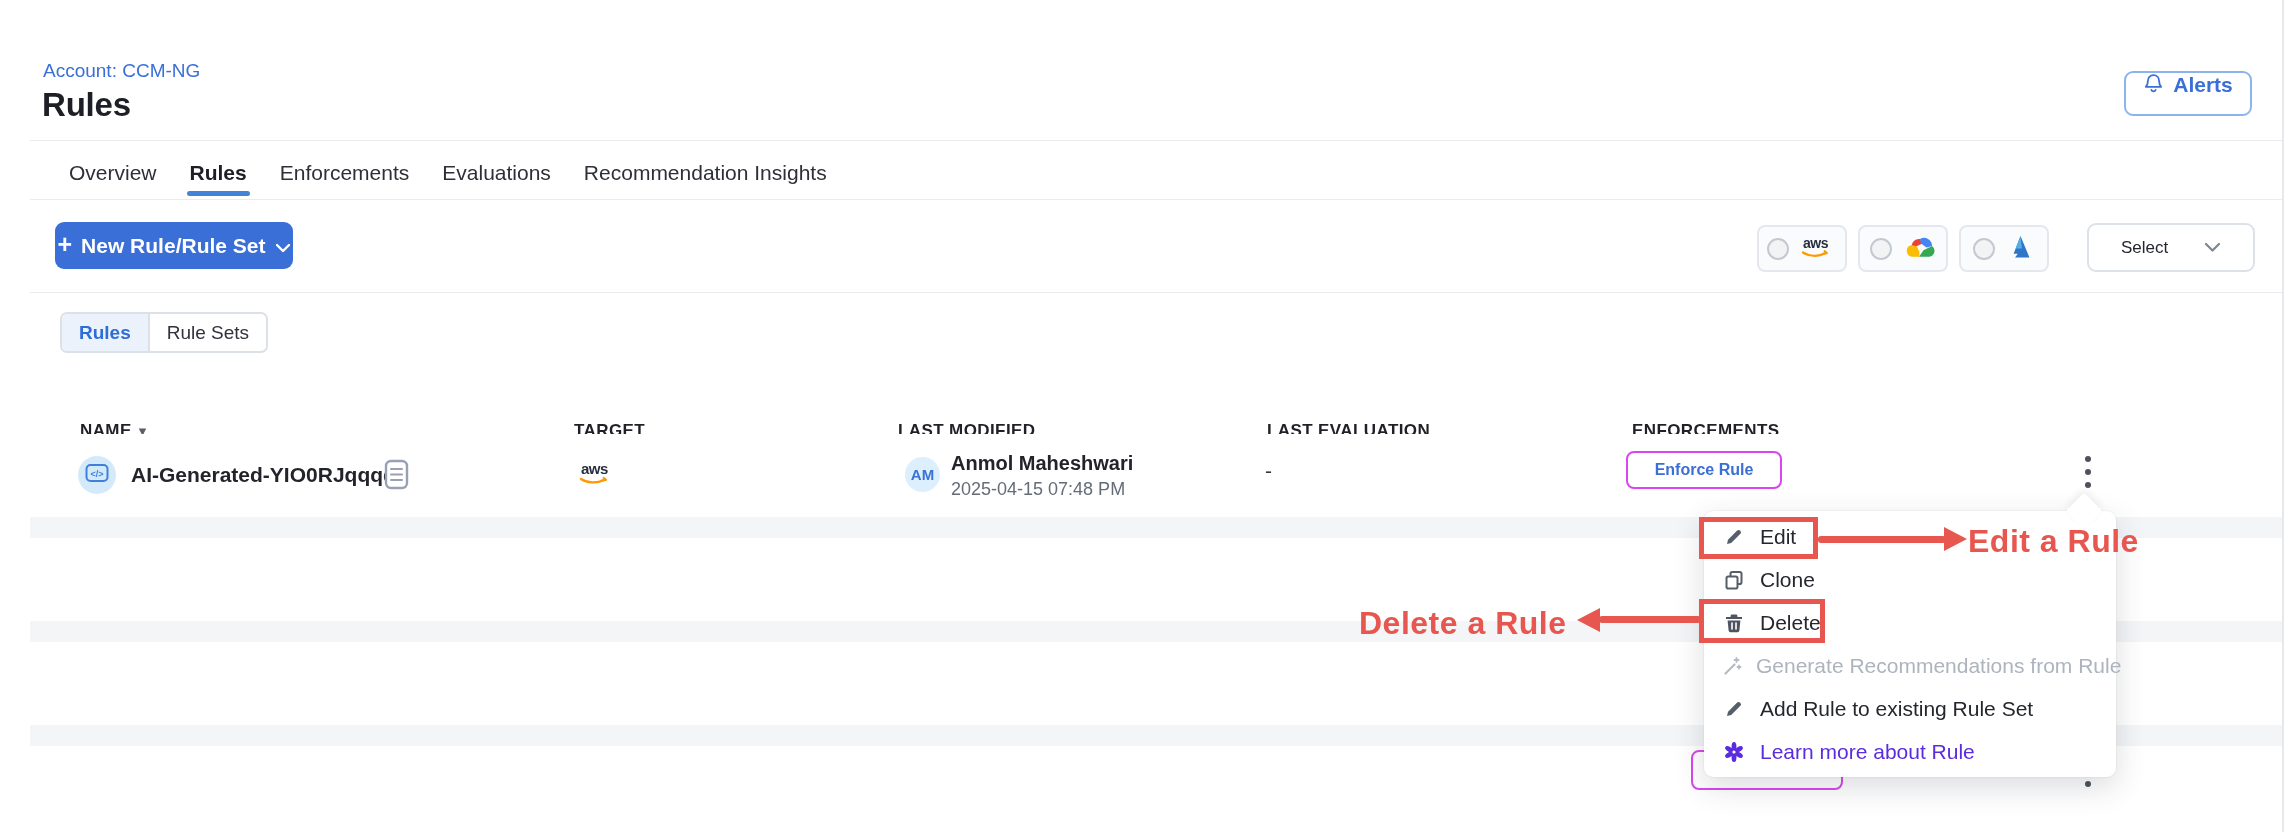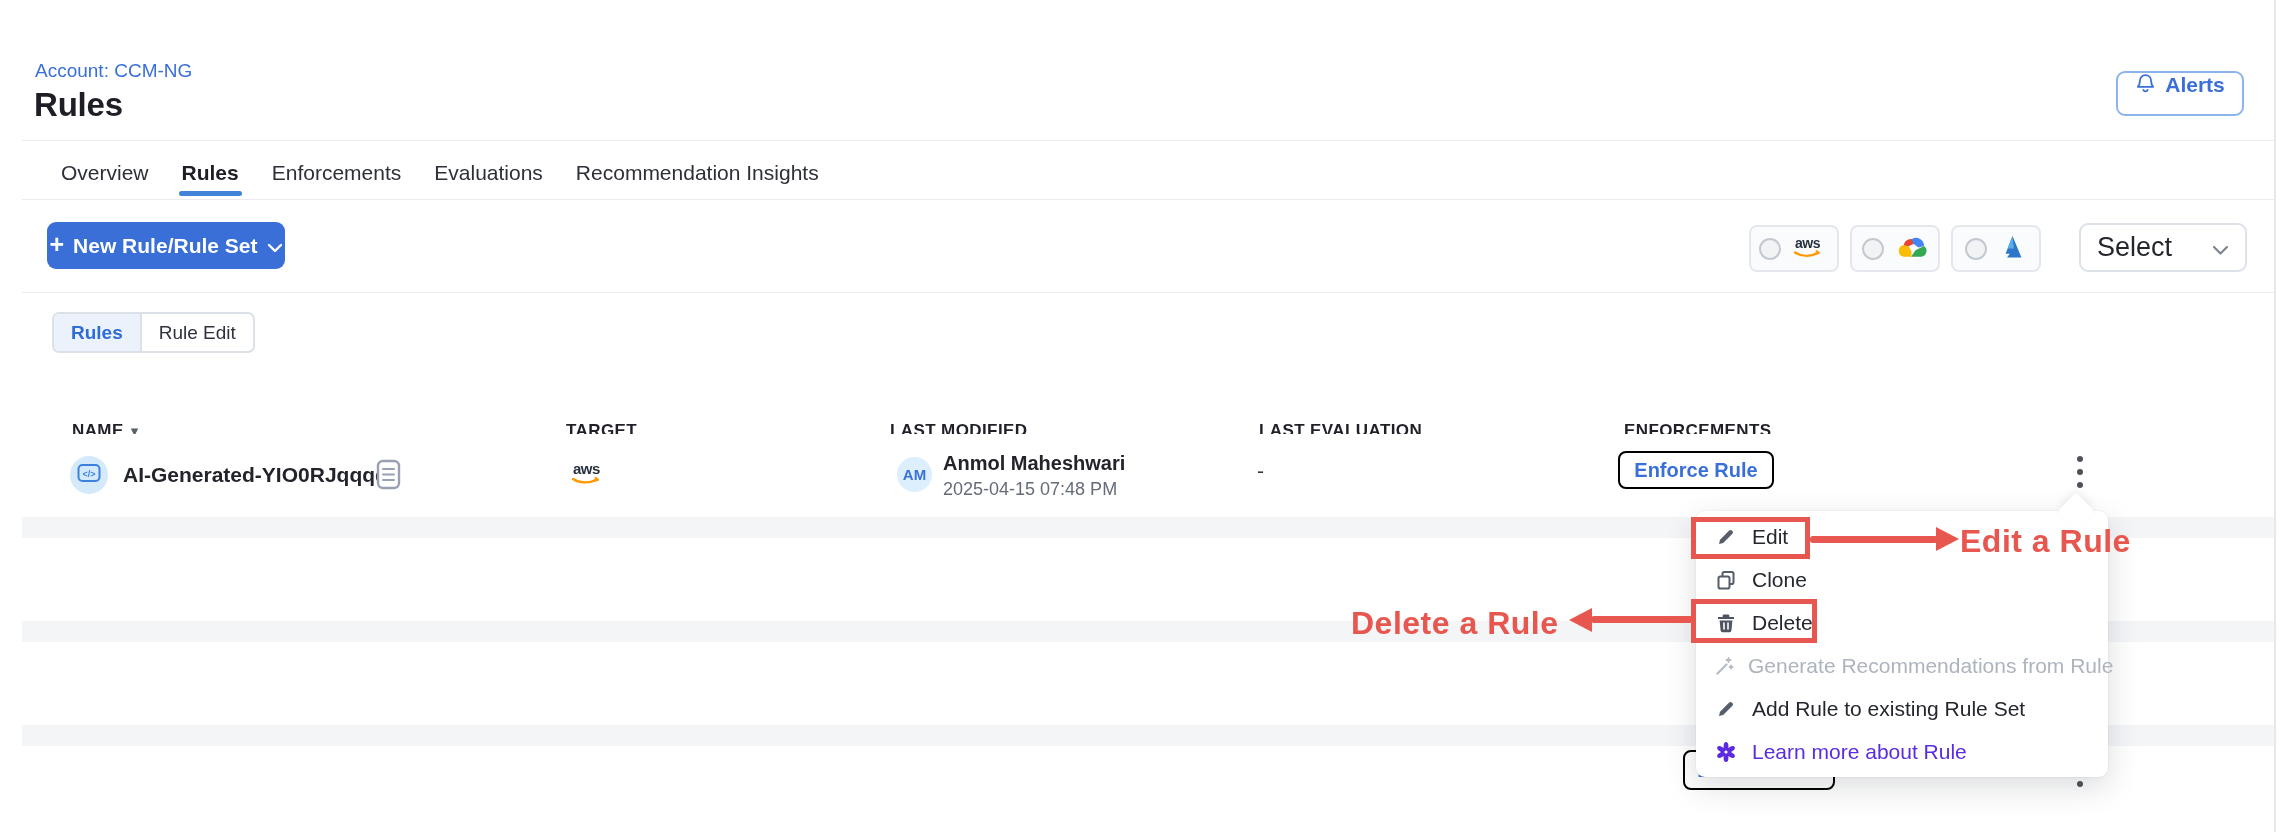--- a/index.html
+++ b/index.html
@@ -3,21 +3,21 @@
 <meta charset="utf-8">
 <style>
   :root{
     --blue:#3a6fd8; --blue-border:#8cb4ec; --red:#e8574f; --purple:#5b2be0;
     --ink:#24262e; --grey:#646c78; --line:#e9ebef; --band:#f3f5f7;
   }
   *{margin:0;padding:0;box-sizing:border-box;}
   html,body{width:2296px;height:832px;background:#fff;}
   body{font-family:"Liberation Sans","DejaVu Sans",sans-serif;color:var(--ink);position:relative;overflow:hidden;}
   .abs{position:absolute;}
-  .stage{position:absolute;left:4px;top:0;width:2000px;height:832px;}
+  .stage{position:absolute;left:12px;top:0;width:2000px;height:832px;}
 
   .right-edge{left:2270px;top:0;width:2px;height:832px;background:#e6e8eb;}
 
   
   .breadcrumb{left:31px;top:60px;font-size:19px;color:var(--blue);cursor:pointer;}
   .page-title{left:30px;top:86px;font-size:33px;font-weight:700;color:#1d1e26;letter-spacing:-.2px;}
   .alerts-btn{left:2112px;top:71px;width:128px;height:45px;border:2px solid var(--blue-border);
     border-radius:9px;background:#fff;display:flex;align-items:flex-start;justify-content:center;gap:9px;
     color:var(--blue);font-size:21px;font-weight:700;cursor:pointer;}
   .hdiv{left:18px;width:2252px;height:1px;background:var(--line);}
@@ -34,21 +34,21 @@
   .plus{font-size:25px;font-weight:700;line-height:1;margin-top:-2px;}
   .search-box{left:1350px;top:224px;width:390px;height:48px;border:2px solid #dfe3e9;border-radius:9px;background:#fff;
     display:flex;align-items:center;gap:11px;padding:0 14px;}
   .search-box input{border:none;outline:none;font-size:20px;flex:1;color:var(--ink);font-family:inherit;background:transparent;}
   .search-box input::placeholder{color:#9aa3ad;}
   .chip{top:225px;width:90px;height:47px;background:#fafbfd;border:2px solid #e4e8ee;border-radius:8px;
     display:flex;align-items:center;justify-content:center;gap:10px;cursor:pointer;}
   .chip.aws{left:1745px;} .chip.gcp{left:1846px;} .chip.azure{left:1947px;}
   .radio{width:22px;height:22px;border-radius:50%;border:2px solid #c3c9d1;background:#f2f3f5;}
   .select-box{left:2075px;top:223px;width:168px;height:49px;border:2px solid #dde2e9;border-radius:9px;background:#fff;
-    display:flex;align-items:center;justify-content:space-between;padding:0 16px;font-size:27px;color:#24262e;cursor:pointer;}
+    display:flex;align-items:center;justify-content:space-between;padding:0 32px;font-size:17px;color:#24262e;cursor:pointer;}
 
   
   .segment{left:48px;top:312px;height:41px;border:2px solid #dce1e7;border-radius:7px;display:flex;overflow:hidden;background:#fff;}
   .seg{display:flex;align-items:center;padding:0 17px;font-size:19px;cursor:pointer;}
   .seg.active{background:#ecf2fb;color:#2e6cd6;font-weight:700;border-right:2px solid #dce1e7;}
   .seg.idle{color:#2f323c;}
 
   
   .thead{top:383px;height:30px;font-size:17px;font-weight:700;letter-spacing:.4px;color:#1f2028;}
   .th{position:absolute;display:flex;align-items:center;gap:7px;margin-top:38px;}
@@ -59,22 +59,22 @@
   .avatar-rule{left:66px;top:456px;width:38px;height:38px;border-radius:50%;background:#d4eafb;
     display:flex;align-items:center;justify-content:center;}
   .rule-name{left:119px;top:463px;font-size:21px;font-weight:700;color:#23242b;cursor:pointer;}
   .doc-ic{left:372px;top:459px;cursor:pointer;}
   .target-aws{left:563px;top:459px;}
   .avatar-am{left:893px;top:457px;width:35px;height:35px;border-radius:50%;background:#ddeefc;color:#3a72d8;
     font-size:15px;font-weight:700;display:flex;align-items:center;justify-content:center;}
   .mod-name{left:939px;top:452px;font-size:20px;font-weight:700;color:#23242b;}
   .mod-date{left:939px;top:479px;font-size:18px;color:var(--grey);}
   .dash{left:1253px;top:459px;font-size:21px;color:#33353d;}
-  .enforce-btn{left:1614px;top:451px;width:156px;height:38px;border:2px solid #000000;border-radius:8px;background:#fff;
-    color:var(--blue);font-size:20px;font-weight:700;display:flex;align-items:center;justify-content:center;cursor:pointer;}
+  .enforce-btn{left:1614px;top:451px;width:156px;height:38px;border:2px solid #d946ef;border-radius:8px;background:#fff;
+    color:var(--blue);font-size:16px;font-weight:700;display:flex;align-items:center;justify-content:center;cursor:pointer;}
   .kebab{width:26px;height:44px;display:flex;flex-direction:column;align-items:center;justify-content:center;gap:7px;cursor:pointer;}
   .kebab i{width:6px;height:6px;border-radius:50%;background:#4d525b;}
   .kebab.k1{left:2063px;top:450px;}
   .kebab.k4{left:2063px;top:749px;z-index:1;}
   .enforce-btn.hidden-row{left:1679px;top:750px;width:152px;height:40px;z-index:1;}
 
   
   .menu-caret{left:2059px;top:498px;width:26px;height:26px;background:#fff;transform:rotate(45deg);
     box-shadow:-3px -3px 7px rgba(40,48,60,.07);z-index:6;border-radius:3px;}
   .menu{left:1692px;top:511px;width:412px;height:266px;background:#fff;border-radius:9px;z-index:5;
@@ -172,21 +172,21 @@
     <span>
       <svg width="17" height="11" viewBox="0 0 17 11">
           <path d="M2 2l6.5 6.5L15 2" fill="none" stroke="#7d8591" stroke-width="2.2" stroke-linecap="round" stroke-linejoin="round"></path>
         </svg>
     </span>
   </div>
   <div class="abs hdiv" style="top:292px;"></div>
 
   <div class="abs segment">
     <div class="seg active">Rules</div>
-    <div class="seg idle">Rule Edit</div>
+    <div class="seg idle">Rule Sets</div>
   </div>
 
   <div class="abs thead" style="left:0;width:2296px;">
     <div class="th" style="left:68px;">
       <span>NAME</span>
       <span class="sort">▾</span>
     </div>
     <div class="th" style="left:562px;">
         <span>TARGET</span>
       </div>

